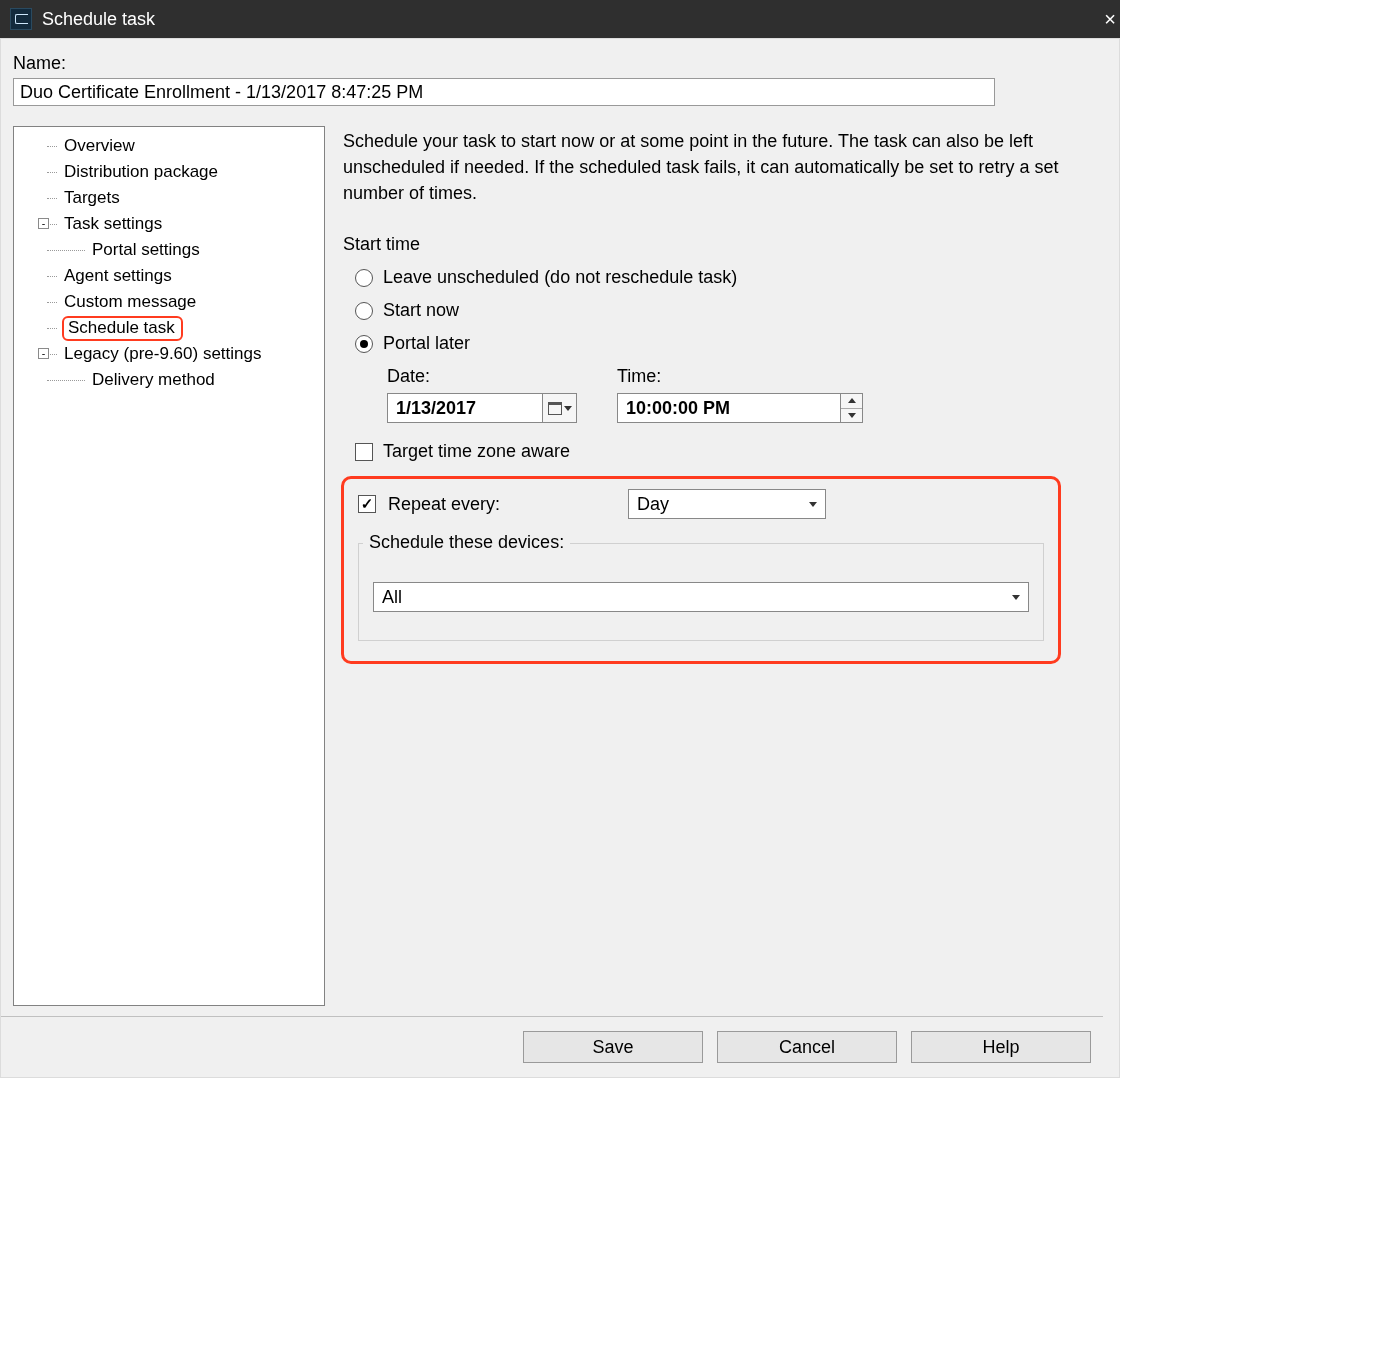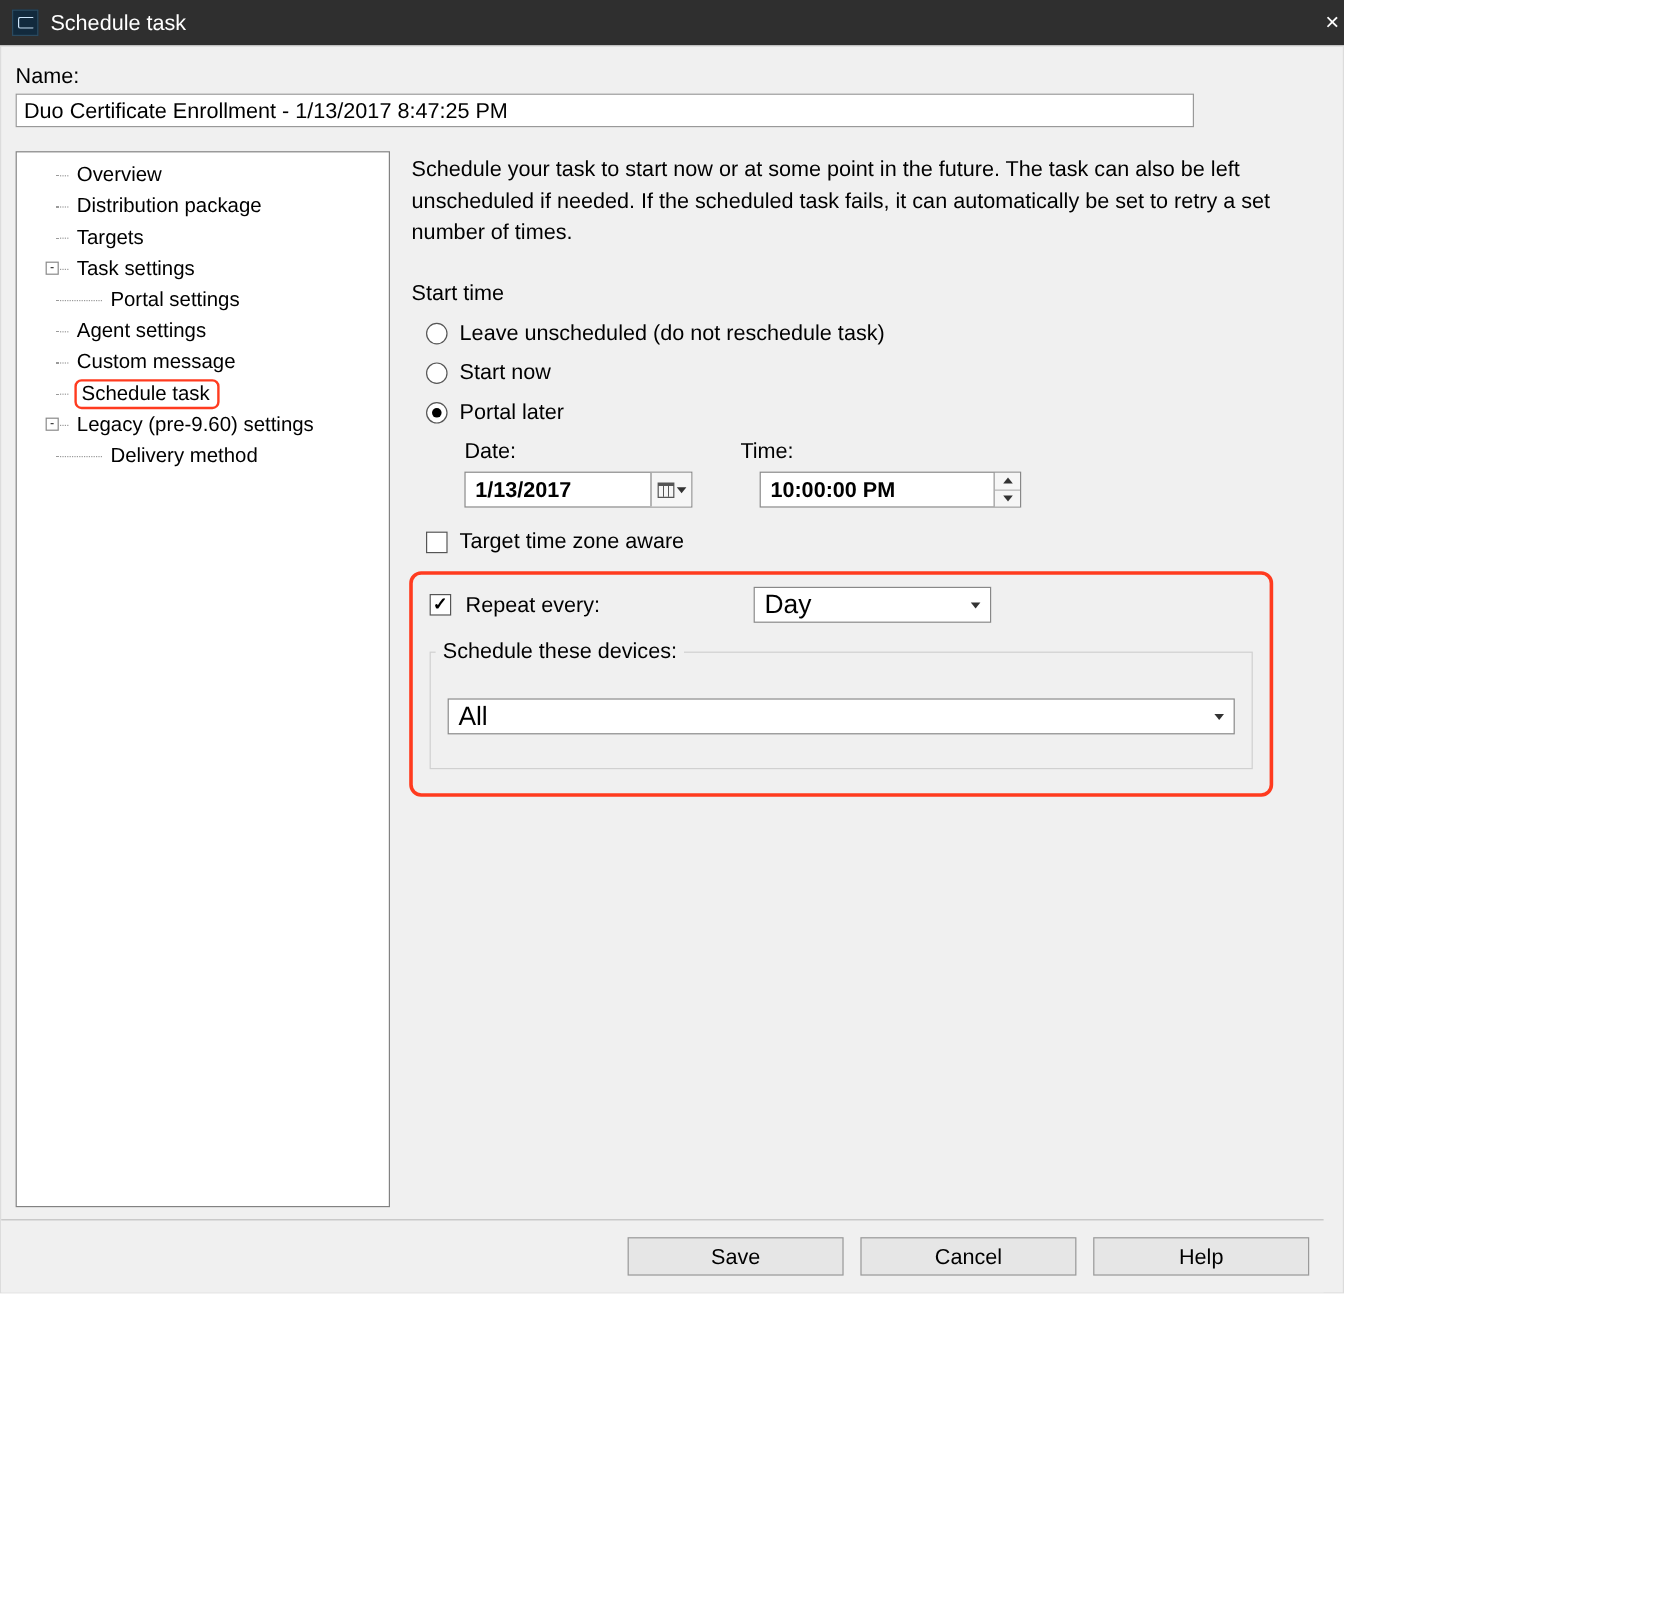--- a/index.html
+++ b/index.html
@@ -229,21 +229,21 @@
     border-top: 3px solid #555;
     background: linear-gradient(to right, transparent 30%, #555 30%, #555 35%, transparent 35%, transparent 65%, #555 65%, #555 70%, transparent 70%);
   }
   .tri-down {
     width: 0; height: 0;
     border-left: 4px solid transparent;
     border-right: 4px solid transparent;
     border-top: 5px solid #333;
   }
 
-  .time-picker { width: 218px; margin-left: 16px; }
+  .time-picker { width: 246px; }
   .time-picker .tp-text {
     flex: 1;
     padding: 0 8px;
   }
   .time-picker .tp-spin {
     width: 22px;
     height: 100%;
     border-left: 1px solid #888;
     display: flex;
     flex-direction: column;
@@ -281,21 +281,21 @@
     margin-bottom: 24px;
   }
   .repeat-row .check-box { margin-left: 0; }
   .repeat-label { width: 228px; }
   .combo {
     height: 30px;
     border: 1px solid #888;
     background: #ffffff;
     display: flex;
     align-items: center;
-    font-size: 22px;
+    font-size: 18px;
     cursor: pointer;
   }
   .combo .combo-text { flex: 1; padding: 0 8px; }
   .combo .combo-arrow {
     width: 24px;
     display: flex;
     align-items: center;
     justify-content: center;
   }
   .repeat-combo { width: 198px; }

